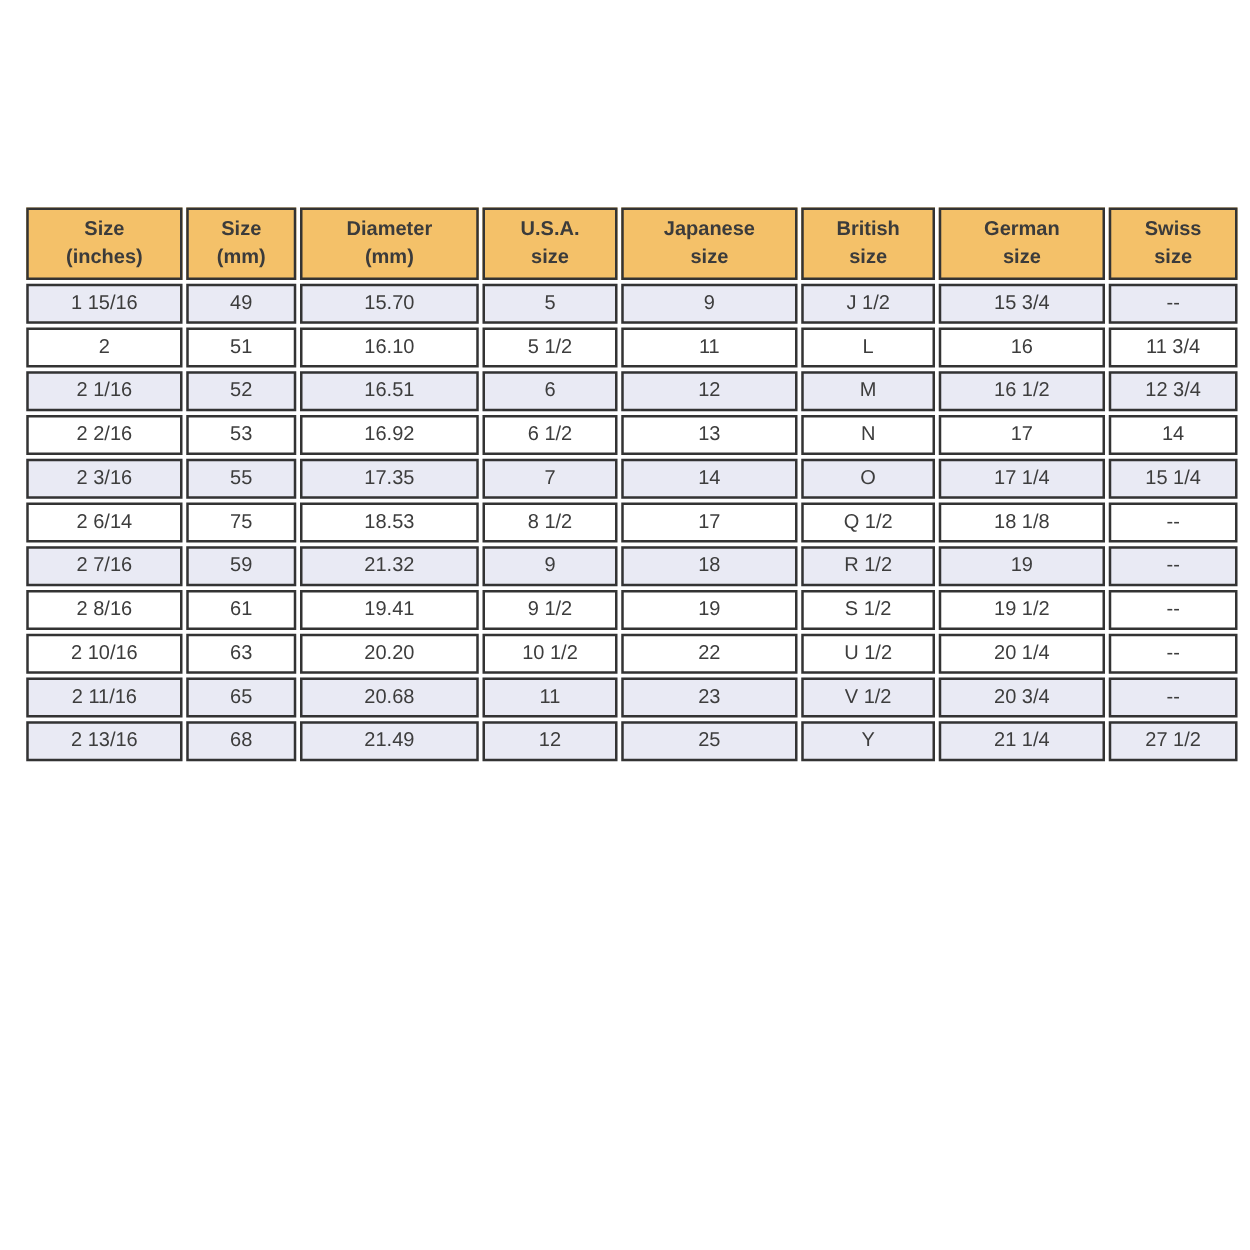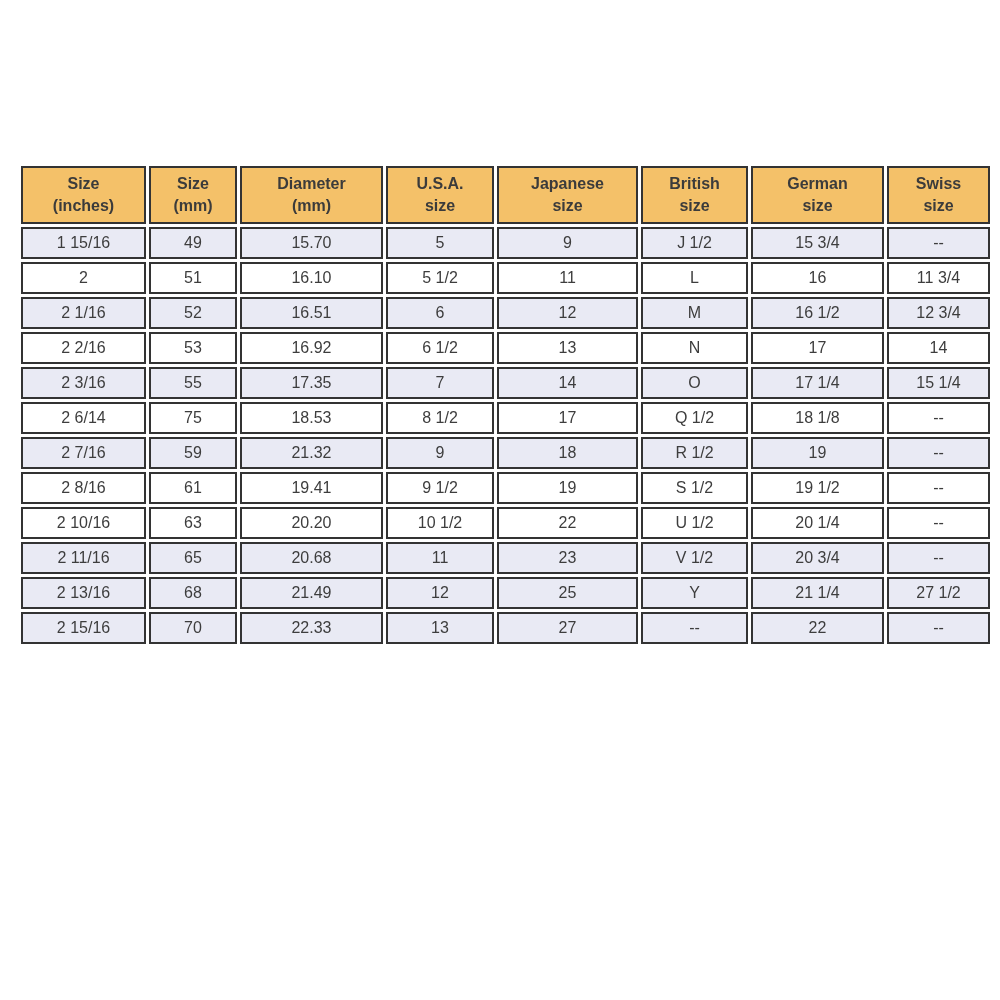--- a/index.html
+++ b/index.html
@@ -218,25 +218,15 @@
         <tr class="alt">
           <td>2 13/16</td>
           <td>68</td>
           <td>21.49</td>
           <td>12</td>
           <td>25</td>
           <td>Y</td>
           <td>21 1/4</td>
           <td>27 1/2</td>
         </tr>
-        <tr class="alt">
-          <td>2 15/16</td>
-          <td>70</td>
-          <td>22.33</td>
-          <td>13</td>
-          <td>27</td>
-          <td>--</td>
-          <td>22</td>
-          <td>--</td>
-        </tr>
       </tbody>
     </table>
 </div>
 
 </body></html>

